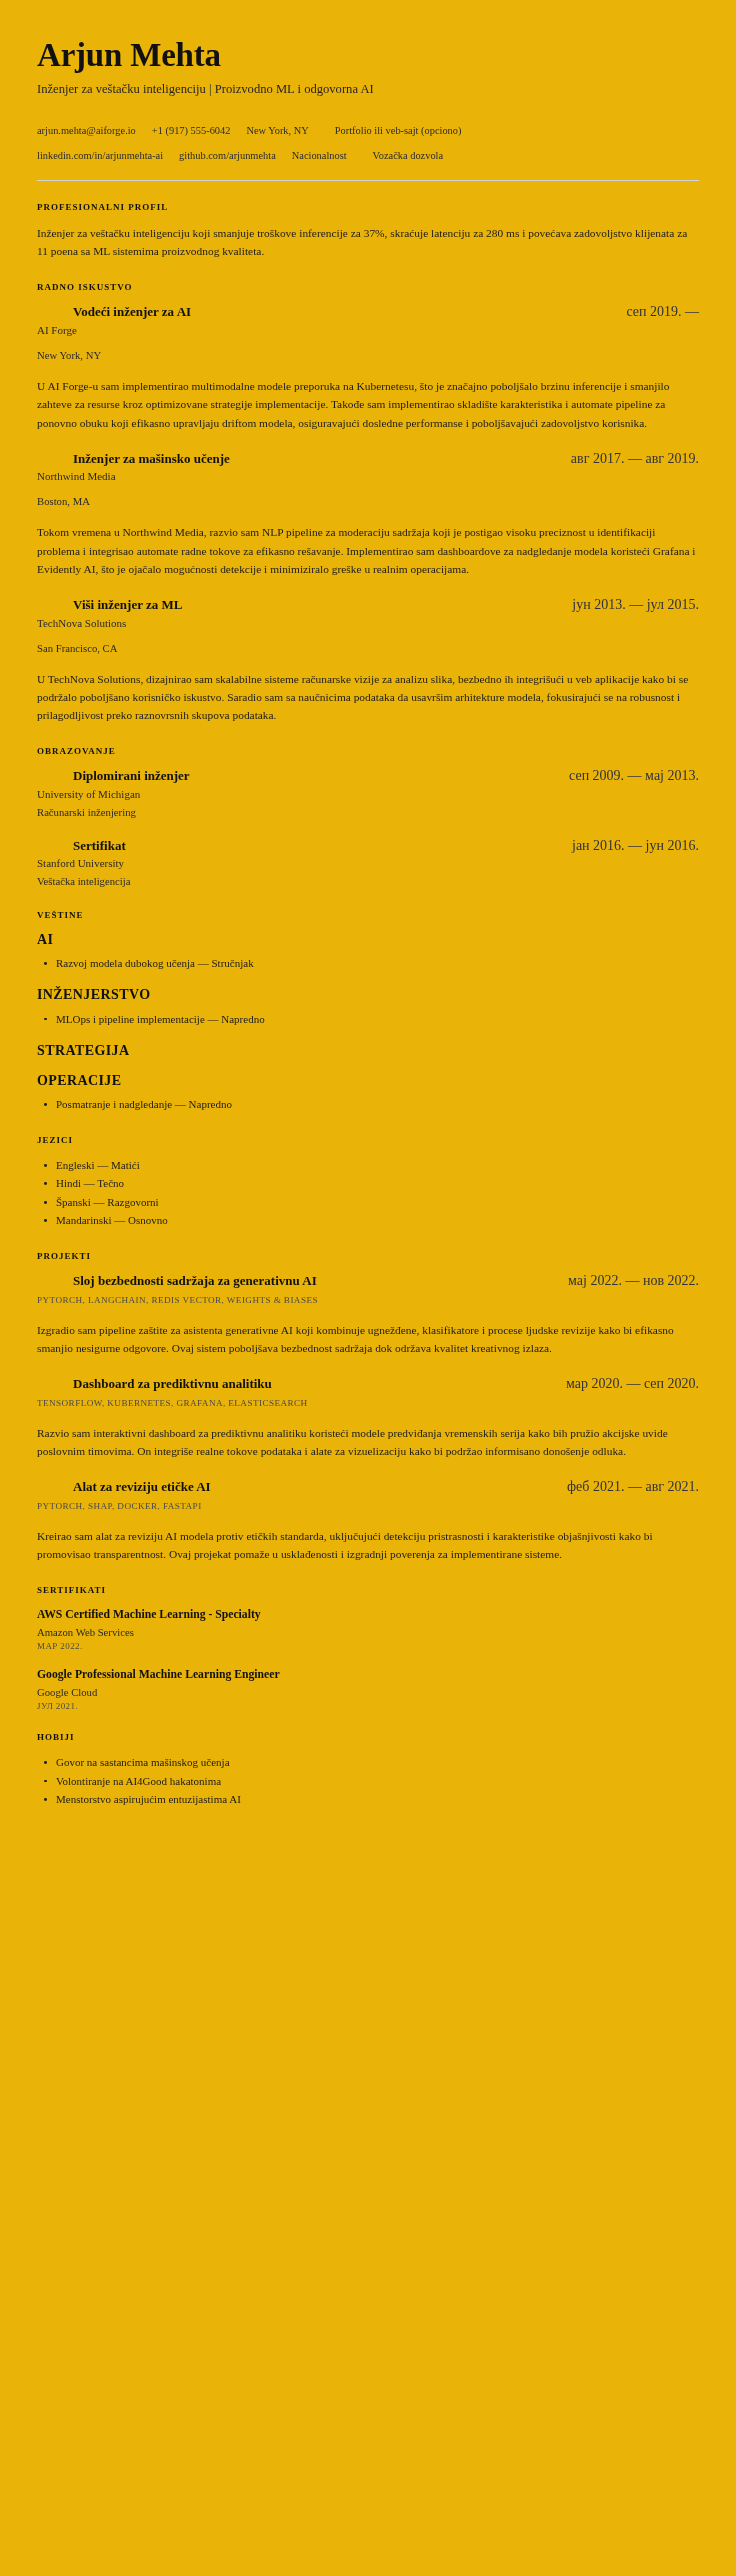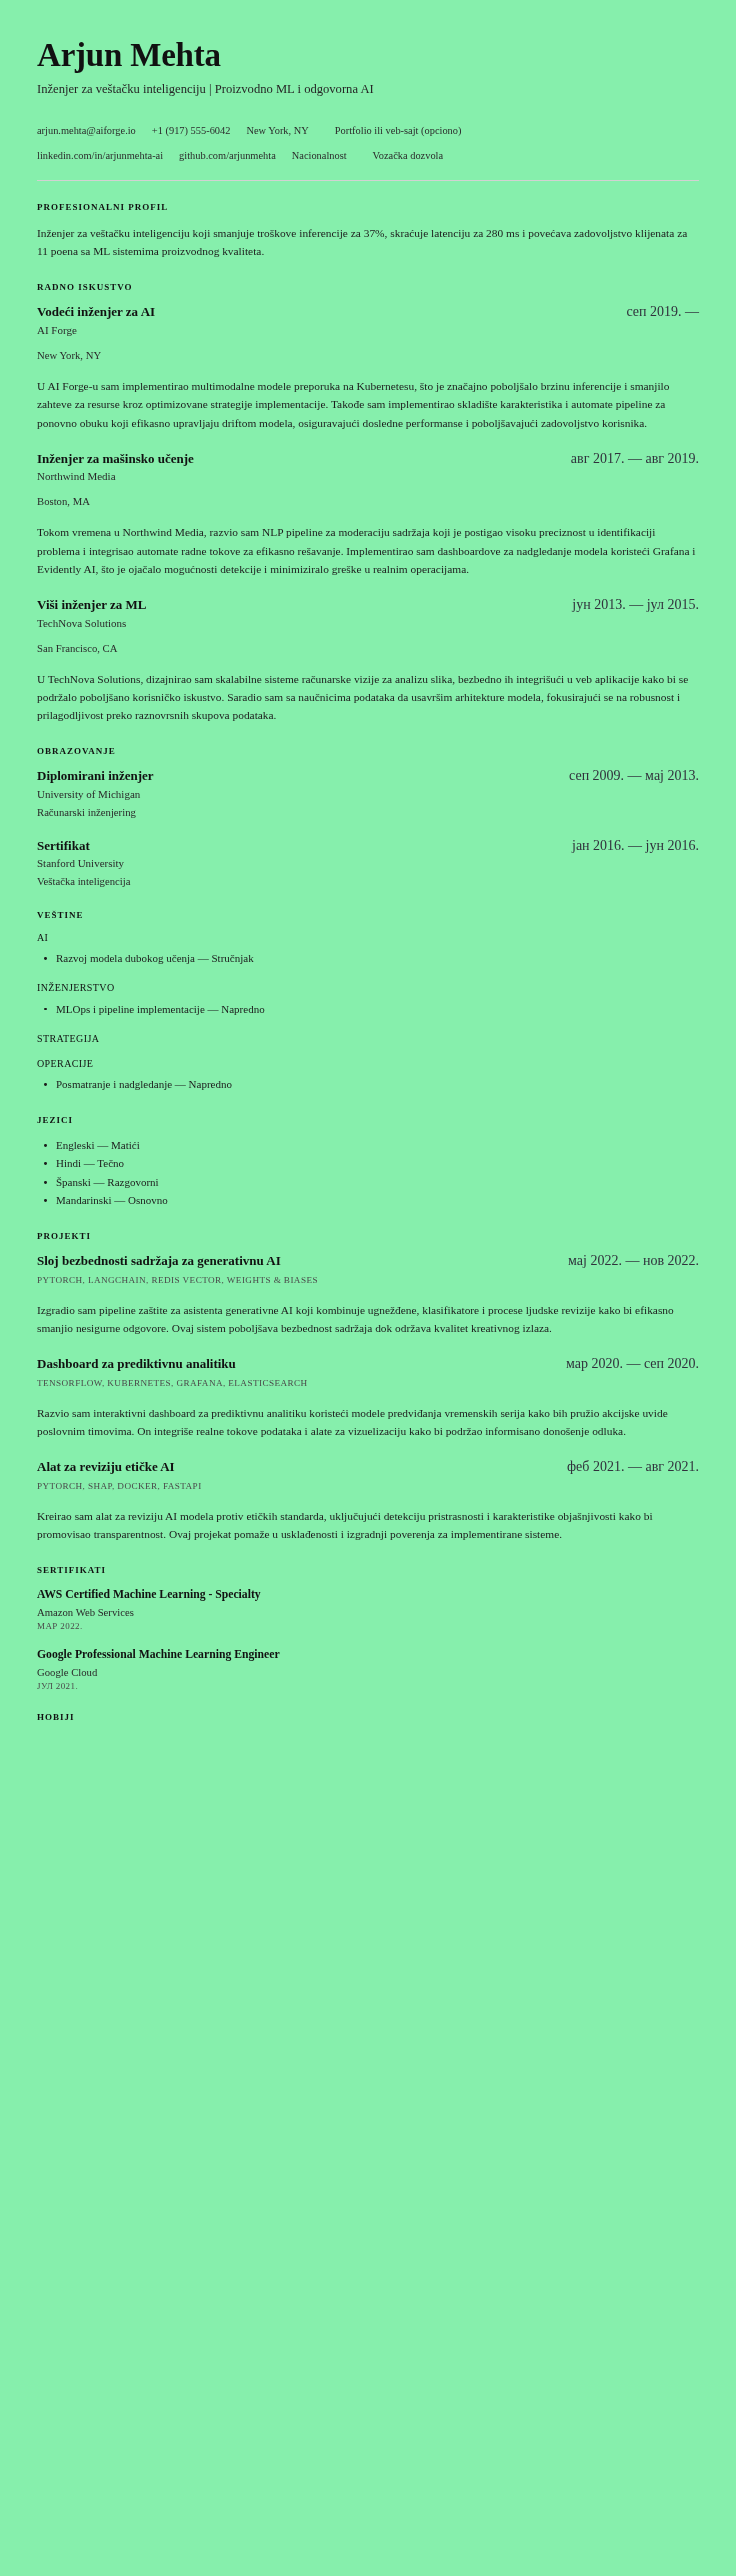--- a/index.html
+++ b/index.html
@@ -10,21 +10,21 @@
   }
   body {
     font-family: "Liberation Serif", "DejaVu Serif", serif;
     color: #1a1a1a;
     -webkit-font-smoothing: antialiased;
   }
   .page {
     width: 736px;
     min-height: 2576px;
     box-sizing: border-box;
-    background: #86efac;
+    background: #eab308;
     padding: 38px 37px 24.5px 37px;
     margin: 0 auto;
     position: relative;
   }
 
   
   .cv-name {
     font-size: 33px;
     font-weight: 700;
     letter-spacing: -0.2px;
@@ -78,20 +78,21 @@
   }
 
   
   .entry { margin-top: 18.4px; position: relative; }
   .entry:first-of-type { margin-top: 0; }
   .entry-head {
     display: flex;
     justify-content: space-between;
     align-items: baseline;
     gap: 12.3px;
+    margin-left: 36px;
   }
   .entry-title {
     font-size: 13px;
     font-weight: 700;
     color: #111111;
     line-height: 1.25;
     margin: 0;
   }
   .entry-date {
     font-size: 14px;
@@ -129,22 +130,22 @@
     margin-top: 16px;
     font-size: 11.4px;
     line-height: 1.62;
     color: #1c1c1c;
   }
 
   
   .skill-group { margin-top: 14.7px; }
   .skill-group:first-of-type { margin-top: 0; }
   .skill-cat {
-    font-size: 10px;
-    font-weight: 400;
+    font-size: 14px;
+    font-weight: 700;
     letter-spacing: 0.4px;
     text-transform: uppercase;
     color: #111111;
     margin: 0 0 6.1px 0;
   }
   ul.bullets {
     list-style: none;
     margin: 3px;
     padding: 0;
   }
@@ -358,16 +359,21 @@
 
     <div class="cert">
       <h3 class="cert-name">Google Professional Machine Learning Engineer</h3>
       <p class="cert-issuer">Google Cloud</p>
       <p class="cert-date">ЈУЛ 2021.</p>
     </div>
   </section>
 
   <section class="section">
     <h2 class="section-title tight">HOBIJI</h2>
+    <ul class="bullets">
+      <li>Govor na sastancima mašinskog učenja</li>
+      <li>Volontiranje na AI4Good hakatonima</li>
+      <li>Menstorstvo aspirujućim entuzijastima AI</li>
+    </ul>
   </section>
 
 </div>
 
 
 </body></html>

